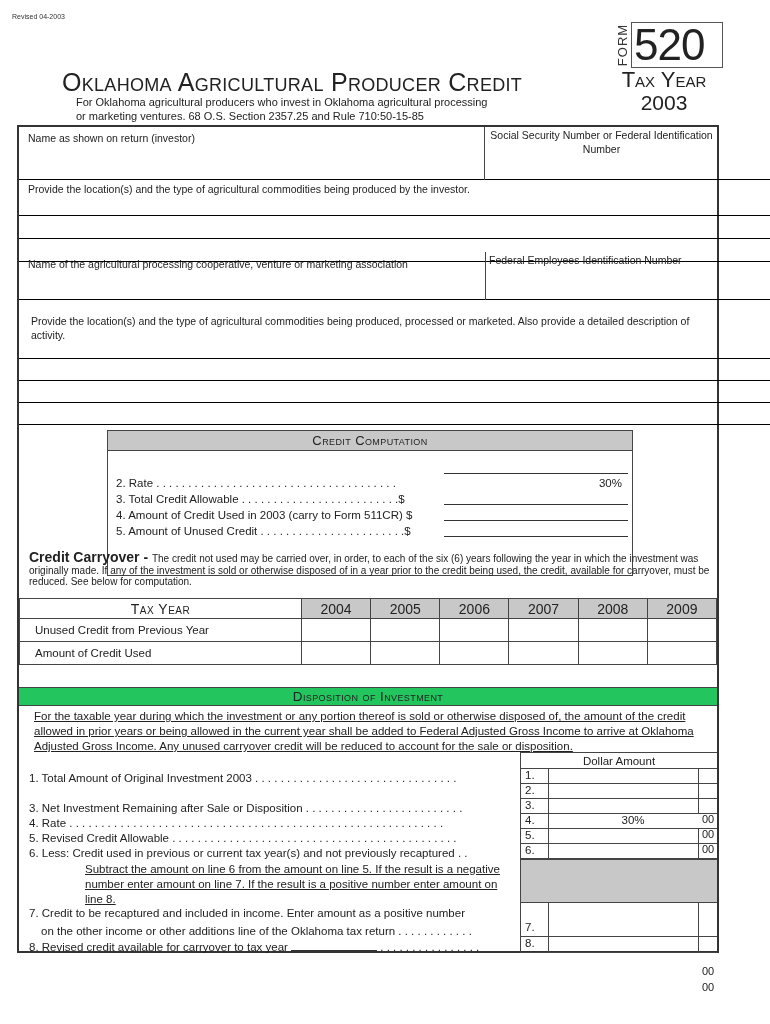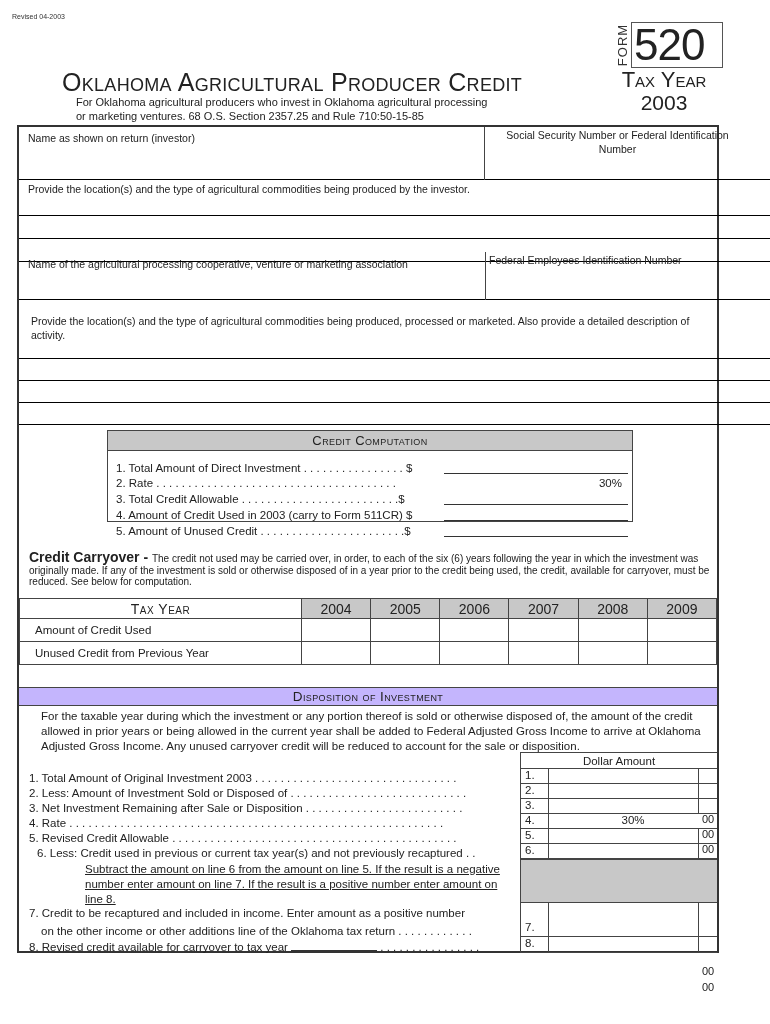--- a/index.html
+++ b/index.html
@@ -23,40 +23,40 @@
     color: #222; letter-spacing: 0.3px; white-space: nowrap; }
   .subtitle { position: absolute; left: 76px; top: 95px; font-size: 11px; line-height: 14px; color: #222; }
 
   .form { position: absolute; left: 17px; top: 125px; width: 702px; height: 828px; border: 2px solid #333; }
 
   .row { position: absolute; left: 0; width: 756px; border-bottom: 1px solid #000000; }
   .cell-label { position: absolute; font-size: 10.5px; color: #222; }
 
   .vline { position: absolute; width: 1px; background: #444; }
 
-  .cc-box { position: absolute; left: 88px; top: 303px; width: 526px; height: 92px; border: 1.5px solid #444; }
+  .cc-box { position: absolute; left: 88px; top: 303px; width: 526px; height: 146px; border: 1.5px solid #444; }
   .cc-head { height: 20px; background: #c8c8c8; border-bottom: 1.5px solid #444; text-align: center;
     font-size: 13px; font-variant: small-caps; line-height: 20px; color: #222; letter-spacing: 0.4px; }
   .cc-line { position: absolute; left: 8px; font-size: 11.5px; color: #222; white-space: nowrap; }
   .cc-blank { position: absolute; left: 336px; width: 184px; border-bottom: 1px solid #333; height: 12px; }
   .cc-rate { position: absolute; right: 10px; font-size: 11.5px; }
 
   .carry-text { position: absolute; left: 10px; top: 425px; width: 686px; font-size: 10px; line-height: 11.5px; color: #222; }
   .carry-text b { font-size: 14px; font-weight: bold; text-align: center; }
 
   .cy-table { position: absolute; left: 0; top: 471px; width: 698px; border-collapse: collapse; }
   .cy-table td { border: 1px solid #444; font-size: 11.5px; color: #222; }
   .cy-table .yr { background: #c8c8c8; text-align: center; font-size: 14px; height: 20px; }
   .cy-table .ty { text-align: center; font-variant: small-caps; font-size: 14px; letter-spacing: 0.5px; }
   .cy-table .rl { padding-left: 15px; height: 23px; }
 
-  .disp-head { position: absolute; left: 0; top: 560px; width: 698px; height: 19px; background: #c4b5fd;
+  .disp-head { position: absolute; left: 0; top: 560px; width: 698px; height: 19px; background: #22c55e;
     border-top: 1px solid #444; border-bottom: 1px solid #444; text-align: center; font-variant: small-caps;
     font-size: 13.5px; line-height: 18px; color: #222; letter-spacing: 0.4px; }
-  .disp-text { position: absolute; left: 22px; top: 582px; width: 690px; font-size: 11.5px; line-height: 15px; color: #222; }
+  .disp-text { position: absolute; left: 15px; top: 582px; width: 690px; font-size: 11.5px; line-height: 15px; color: #222; text-decoration: underline; }
 
   .dl-line { position: absolute; left: 10px; font-size: 11.5px; color: #222; white-space: nowrap; }
   .dl-note { position: absolute; left: 66px; font-size: 11.5px; line-height: 15px; color: #222; text-decoration: underline; }
 
   .amt-box { position: absolute; left: 501px; top: 625px; width: 197px; }
   .amt-hdr { position: absolute; left: 0; top: 0; width: 197px; height: 17px; border: 1px solid #444; border-right: none;
     text-align: center; font-size: 11.5px; line-height: 16px; }
   .amt-row { position: absolute; left: 0; width: 197px; border-left: 1px solid #444; border-bottom: 1px solid #444; }
   .amt-num { position: absolute; left: 4px; font-size: 11.5px; }
   .amt-mid { position: absolute; left: 27px; top: 0; bottom: 0; width: 1px; background: #444; }
@@ -84,21 +84,21 @@
 <div class="subtitle">
   <div>For Oklahoma agricultural producers who invest in Oklahoma agricultural processing</div>
   <div>or marketing ventures.  68 O.S. Section 2357.25 and Rule 710:50-15-85</div>
 </div>
 
 <div class="form">
 
   <div class="row" style="top:0;height:53px;">
     <div class="cell-label" style="left:9px;top:5px;">Name as shown on return (investor)</div>
     <div class="vline" style="left:465px;top:0;height:53px;"></div>
-    <div class="cell-label" style="left:486px;top:1px;width:225px;text-align:center;line-height:14px;">Social Security Number or Federal Identification Number</div>
+    <div class="cell-label" style="left:470px;top:1px;width:225px;text-align:center;line-height:14px;">Social Security Number or Federal Identification Number</div>
     <div style="position:absolute;left:0;top:18px;width:464px;height:34px;"></div>
     <div style="position:absolute;left:466px;top:30px;width:232px;height:22px;"></div>
   </div>
 
   <div class="row" style="top:53px;height:36px;">
     <div class="cell-label" style="left:9px;top:3px;">Provide the location(s) and the type of agricultural commodities being produced by the investor.</div>
   </div>
   <div class="row" style="top:89px;height:23px;"></div>
   <div class="row" style="top:112px;height:23px;"></div>
 
@@ -112,21 +112,20 @@
 
   <div class="row" style="top:183px;height:49px;">
     <div class="cell-label" style="left:12px;top:4px;width:670px;line-height:14px;">Provide the location(s) and the type of agricultural commodities being produced, processed or marketed.  Also provide a detailed description of activity.</div>
   </div>
   <div class="row" style="top:232px;height:22px;"></div>
   <div class="row" style="top:254px;height:22px;"></div>
   <div class="row" style="top:276px;height:22px;"></div>
 
   <div class="cc-box">
     <div class="cc-head">Credit Computation</div>
-    <div class="cc-line" style="top:31px;">1. Total Amount of Direct Investment . . . . . . . . . . . . . . . . $</div>
     <div class="cc-blank" style="top:31px;"></div>
     <div class="cc-line" style="top:46px;">2. Rate . . . . . . . . . . . . . . . . . . . . . . . . . . . . . . . . . . . . . .</div>
     <div class="cc-rate" style="top:46px;">30%</div>
     <div class="cc-line" style="top:62px;">3. Total Credit Allowable . . . . . . . . . . . . . . . . . . . . . . . . .$</div>
     <div class="cc-blank" style="top:62px;"></div>
     <div class="cc-line" style="top:78px;">4. Amount of Credit Used in 2003 (carry to Form 511CR) $</div>
     <div class="cc-blank" style="top:78px;"></div>
     <div class="cc-line" style="top:94px;">5. Amount of Unused Credit . . . . . . . . . . . . . . . . . . . . . . .$</div>
     <div class="cc-blank" style="top:94px;"></div>
   </div>
@@ -140,49 +139,48 @@
         <tr>
       <td class="ty" style="width:282px;">Tax Year</td>
       <td class="yr">2004</td>
       <td class="yr">2005</td>
       <td class="yr">2006</td>
       <td class="yr">2007</td>
       <td class="yr">2008</td>
       <td class="yr">2009</td>
     </tr>
     <tr>
-      <td class="rl">Amount of Credit Used</td>
+      <td class="rl">Unused Credit from Previous Year</td>
       <td></td>
       <td></td>
       <td></td>
       <td></td>
       <td></td>
       <td></td>
     </tr>
     <tr>
-      <td class="rl">Unused Credit from Previous Year</td>
+      <td class="rl">Amount of Credit Used</td>
       <td></td>
       <td></td>
       <td></td>
       <td></td>
       <td></td>
       <td></td>
     </tr>
   </tbody>
     </table>
 
   <div class="disp-head">Disposition of Investment</div>
   <div class="disp-text">For the taxable year during which the investment or any portion thereof is sold or otherwise disposed of, the amount of the credit allowed in prior years or being allowed in the current year shall be added to Federal Adjusted Gross Income to arrive at Oklahoma Adjusted Gross Income.  Any unused carryover credit will be reduced to account for the sale or disposition.</div>
 
   <div class="dl-line" style="top:645px;">1. Total Amount of Original Investment 2003 . . . . . . . . . . . . . . . . . . . . . . . . . . . . . . . .</div>
-  <div class="dl-line" style="top:660px;">2. Less: Amount of Investment Sold or Disposed of . . . . . . . . . . . . . . . . . . . . . . . . . . . .</div>
   <div class="dl-line" style="top:675px;">3. Net Investment Remaining after Sale or Disposition . . . . . . . . . . . . . . . . . . . . . . . . .</div>
   <div class="dl-line" style="top:690px;">4. Rate . . . . . . . . . . . . . . . . . . . . . . . . . . . . . . . . . . . . . . . . . . . . . . . . . . . . . . . . . . .</div>
   <div class="dl-line" style="top:705px;">5. Revised Credit Allowable . . . . . . . . . . . . . . . . . . . . . . . . . . . . . . . . . . . . . . . . . . . . .</div>
-  <div class="dl-line" style="top:720px;margin-left:8px;">6. Less: Credit used in previous or current tax year(s) and not previously recaptured . .</div>
+  <div class="dl-line" style="top:720px;">6. Less: Credit used in previous or current tax year(s) and not previously recaptured . .</div>
   <div class="dl-note" style="top:735px;width:420px;">Subtract the amount on line 6 from the amount on line 5.  If the result is a negative number enter amount on line 7.  If the result is a positive number enter amount on line 8.</div>
   <div class="dl-line" style="top:780px;">7. Credit to be recaptured and included in income.  Enter amount as a positive number</div>
   <div class="dl-line" style="top:798px;left:22px;">on the other income or other additions line of the Oklahoma tax return . . . . . . . . . . . .</div>
   <div class="dl-line" style="top:814px;">
     <span>8. Revised credit available for carryover to tax year </span><span class="blank-short"></span><span> . . . . . . . . . . . . . . . .</span>
   </div>
 
   <div class="amt-box">
     <div class="amt-hdr">Dollar Amount</div>
 

